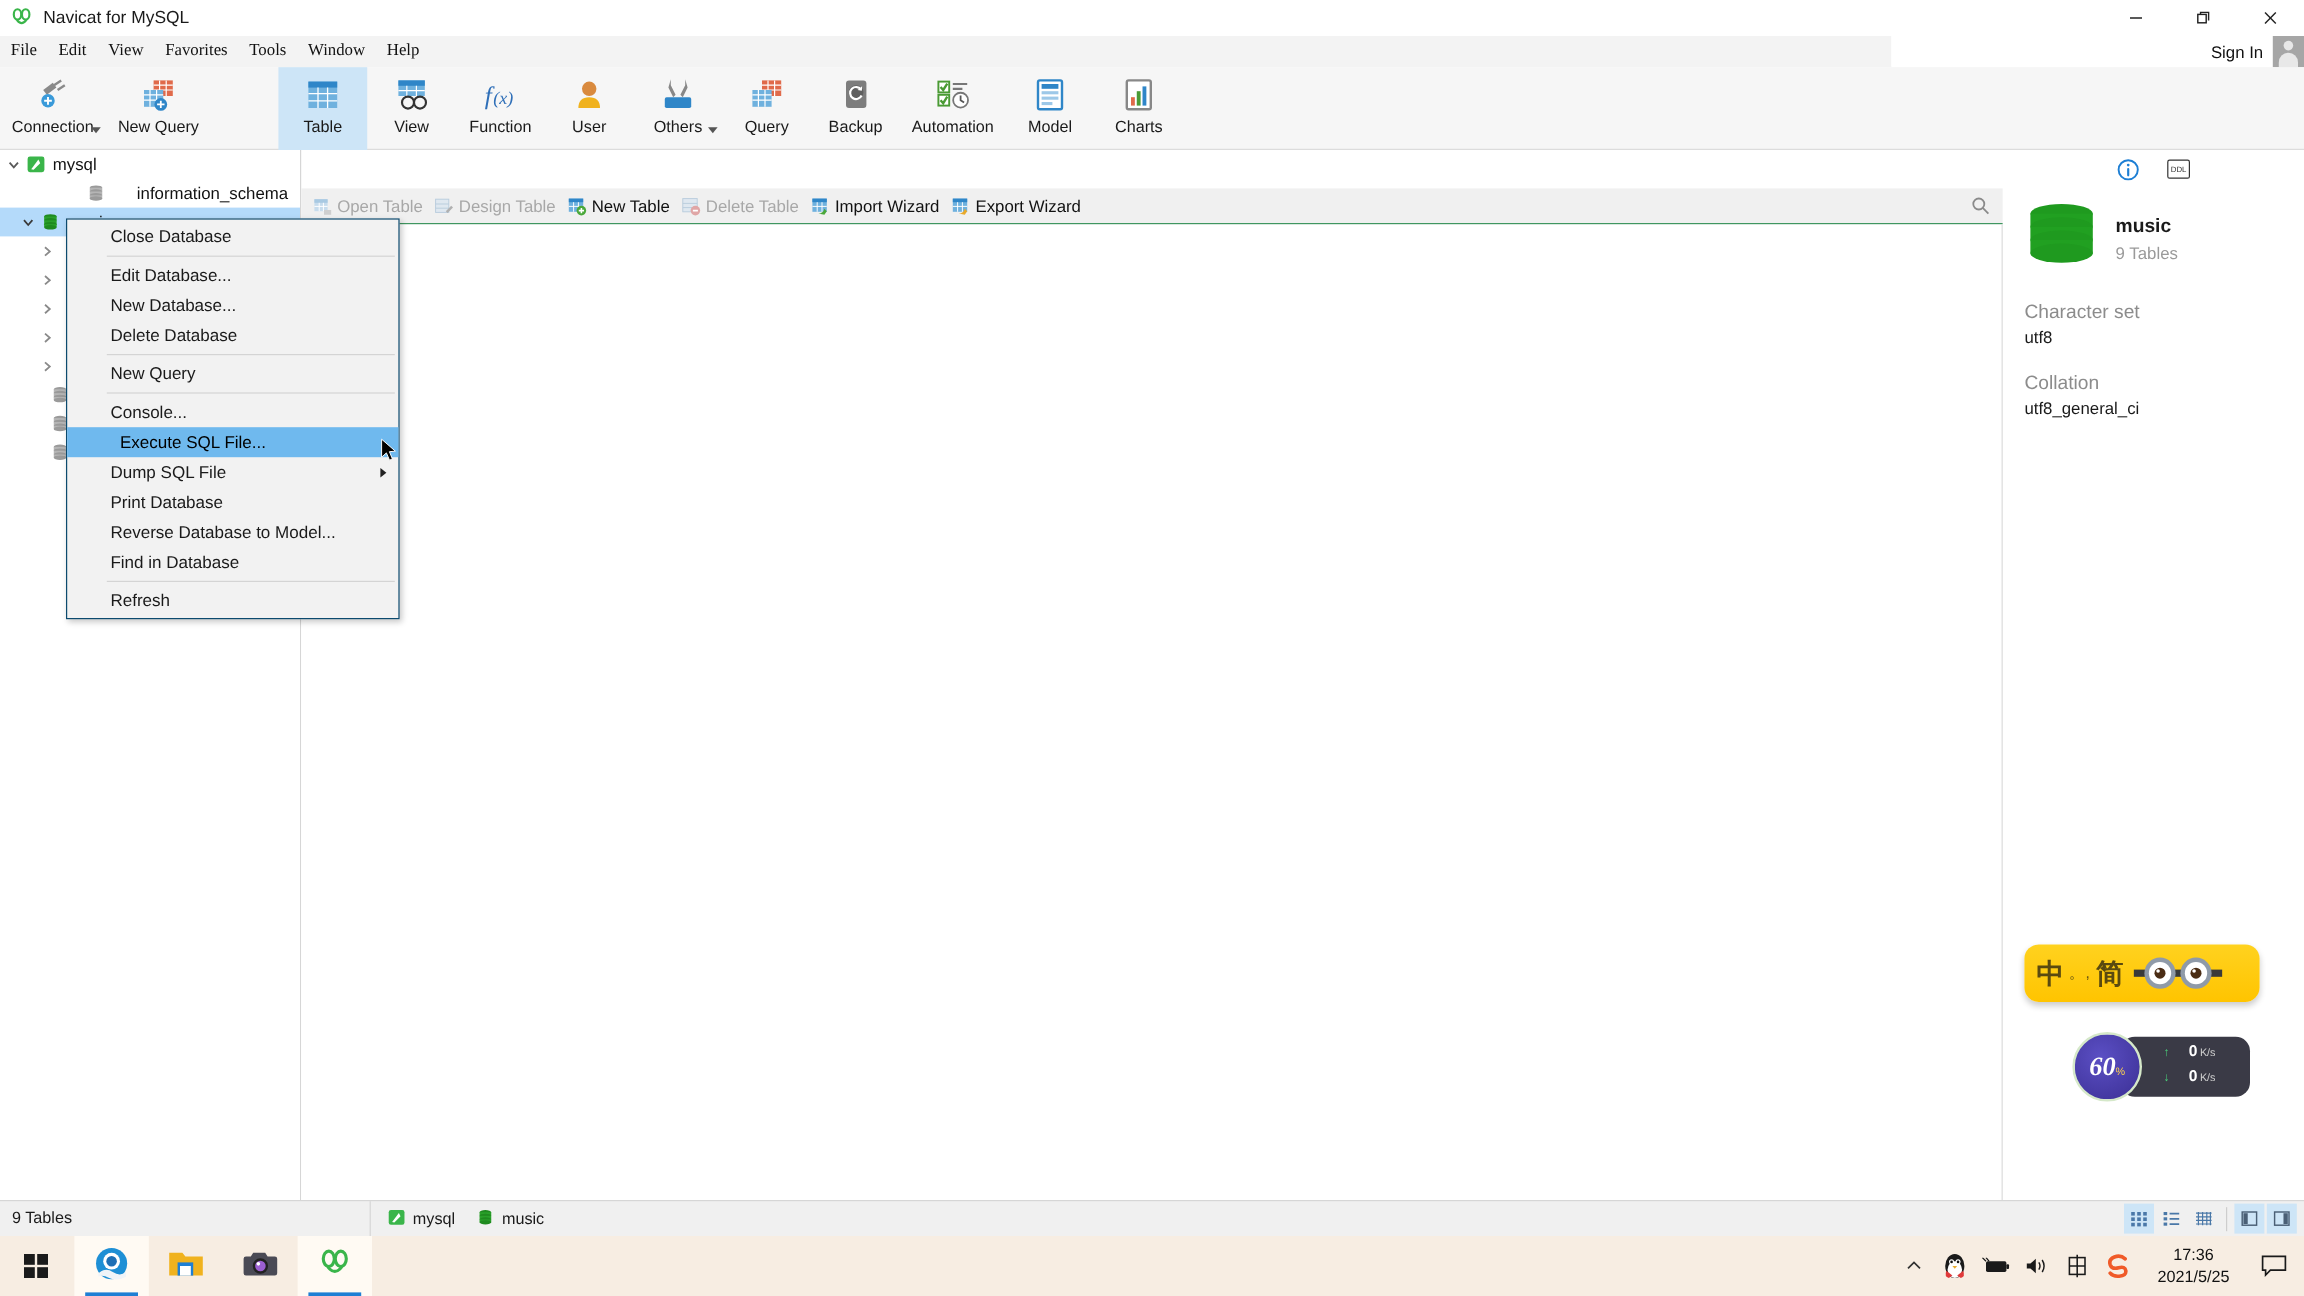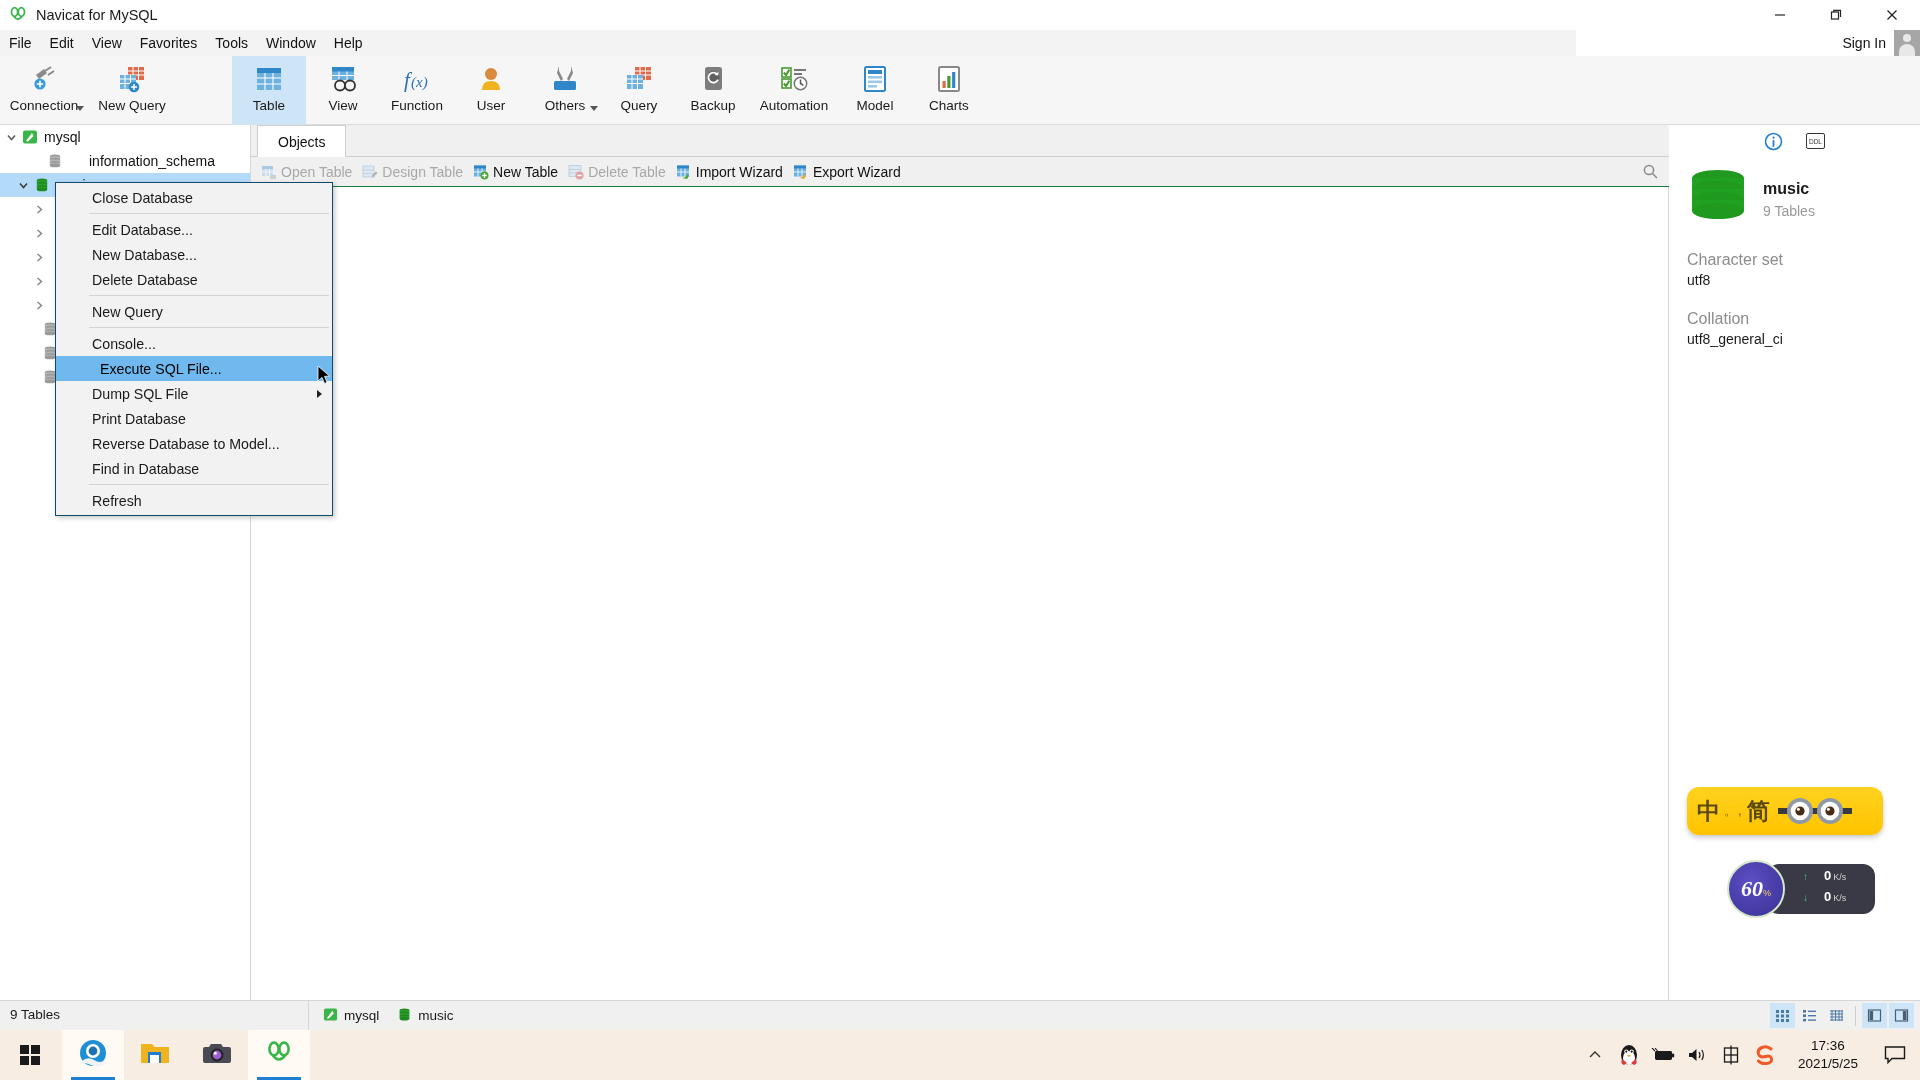--- a/index.html
+++ b/index.html
@@ -25,20 +25,21 @@
   .winbtn {
     width: 56px; height: 30px; display: flex; align-items: center;
     justify-content: center; font-size: 15px; color: #222;
   }
 
   
   .menubar {
     position: absolute; left: 0; top: 30px; width: 1576px; height: 26px;
     background: #f3f3f3; display: flex; align-items: center;
     border-bottom: 1px solid #f3f3f3;
+    font-family: Liberation Serif, serif;
   }
   .menubar .mi {
     padding: 3px 9px; font-size: 14px; color: #111; cursor: default;
   }
   .signin-wrap {
     position: absolute; right: 0; top: 30px; height: 26px;
     display: flex; align-items: center; gap: 8px;
   }
   .signin { font-size: 14px; color: #111; }
   .avatar {
@@ -450,21 +451,21 @@
       </span>
       <span class="tico">
         <svg width="16" height="16" viewBox="0 0 16 16">
           <rect x="1" y="1.5" width="14" height="13" rx="2" fill="#3ab54a"></rect>
           <path d="M4 12 L10 4 L11.5 7 L6 12.5 Z" fill="#fff"></path>
         </svg>
       </span>
       <span class="tlabel">mysql</span>
     </div>
 
-    <div class="tnode" style="padding-left:7px;gap:20px;">
+    <div class="tnode" style="padding-left:32px;gap:20px;">
       <span class="chev"></span>
       <span class="tico">
         <svg width="16" height="16" viewBox="0 0 16 16">
           <ellipse cx="8" cy="3.4" rx="5.2" ry="1.9" fill="#9a9a9a"></ellipse>
           <rect x="2.8" y="3.4" width="10.4" height="3" fill="#b5b5b5"></rect>
           <ellipse cx="8" cy="6.6" rx="5.2" ry="1.9" fill="#9a9a9a"></ellipse>
           <rect x="2.8" y="6.6" width="10.4" height="3" fill="#b5b5b5"></rect>
           <ellipse cx="8" cy="9.8" rx="5.2" ry="1.9" fill="#9a9a9a"></ellipse>
           <rect x="2.8" y="9.8" width="10.4" height="2.6" fill="#b5b5b5"></rect>
           <ellipse cx="8" cy="12.4" rx="5.2" ry="1.9" fill="#9a9a9a"></ellipse>
@@ -566,23 +567,20 @@
           <ellipse cx="8" cy="6.6" rx="5.2" ry="1.9" fill="#9a9a9a"></ellipse>
             <rect x="2.8" y="6.6" width="10.4" height="3" fill="#b5b5b5"></rect>
           <ellipse cx="8" cy="9.8" rx="5.2" ry="1.9" fill="#9a9a9a"></ellipse>
             <rect x="2.8" y="9.8" width="10.4" height="2.6" fill="#b5b5b5"></rect>
           <ellipse cx="8" cy="12.4" rx="5.2" ry="1.9" fill="#9a9a9a"></ellipse>
         </svg>
       </span>
     </div>
   </div>
 
-  <div class="tabstrip">
-    <div class="tab">Objects</div>
-  </div>
   <div class="objtoolbar">
     <div class="obt dim">
       <span class="gi">
         <svg width="16" height="16" viewBox="0 0 16 16">
           <rect x="1" y="2" width="11" height="10" fill="#c7dced"></rect>
             <rect x="1" y="2" width="11" height="3" fill="#a8c9e2"></rect>
           <path d="M1 8 H12 M5 5 V12 M8.5 5 V12" stroke="#fff" stroke-width=".8"></path>
           <path d="M9 11 L15 11 L15 15 L9 15 Z" fill="#cfcfcf"></path>
         </svg>
       </span>

